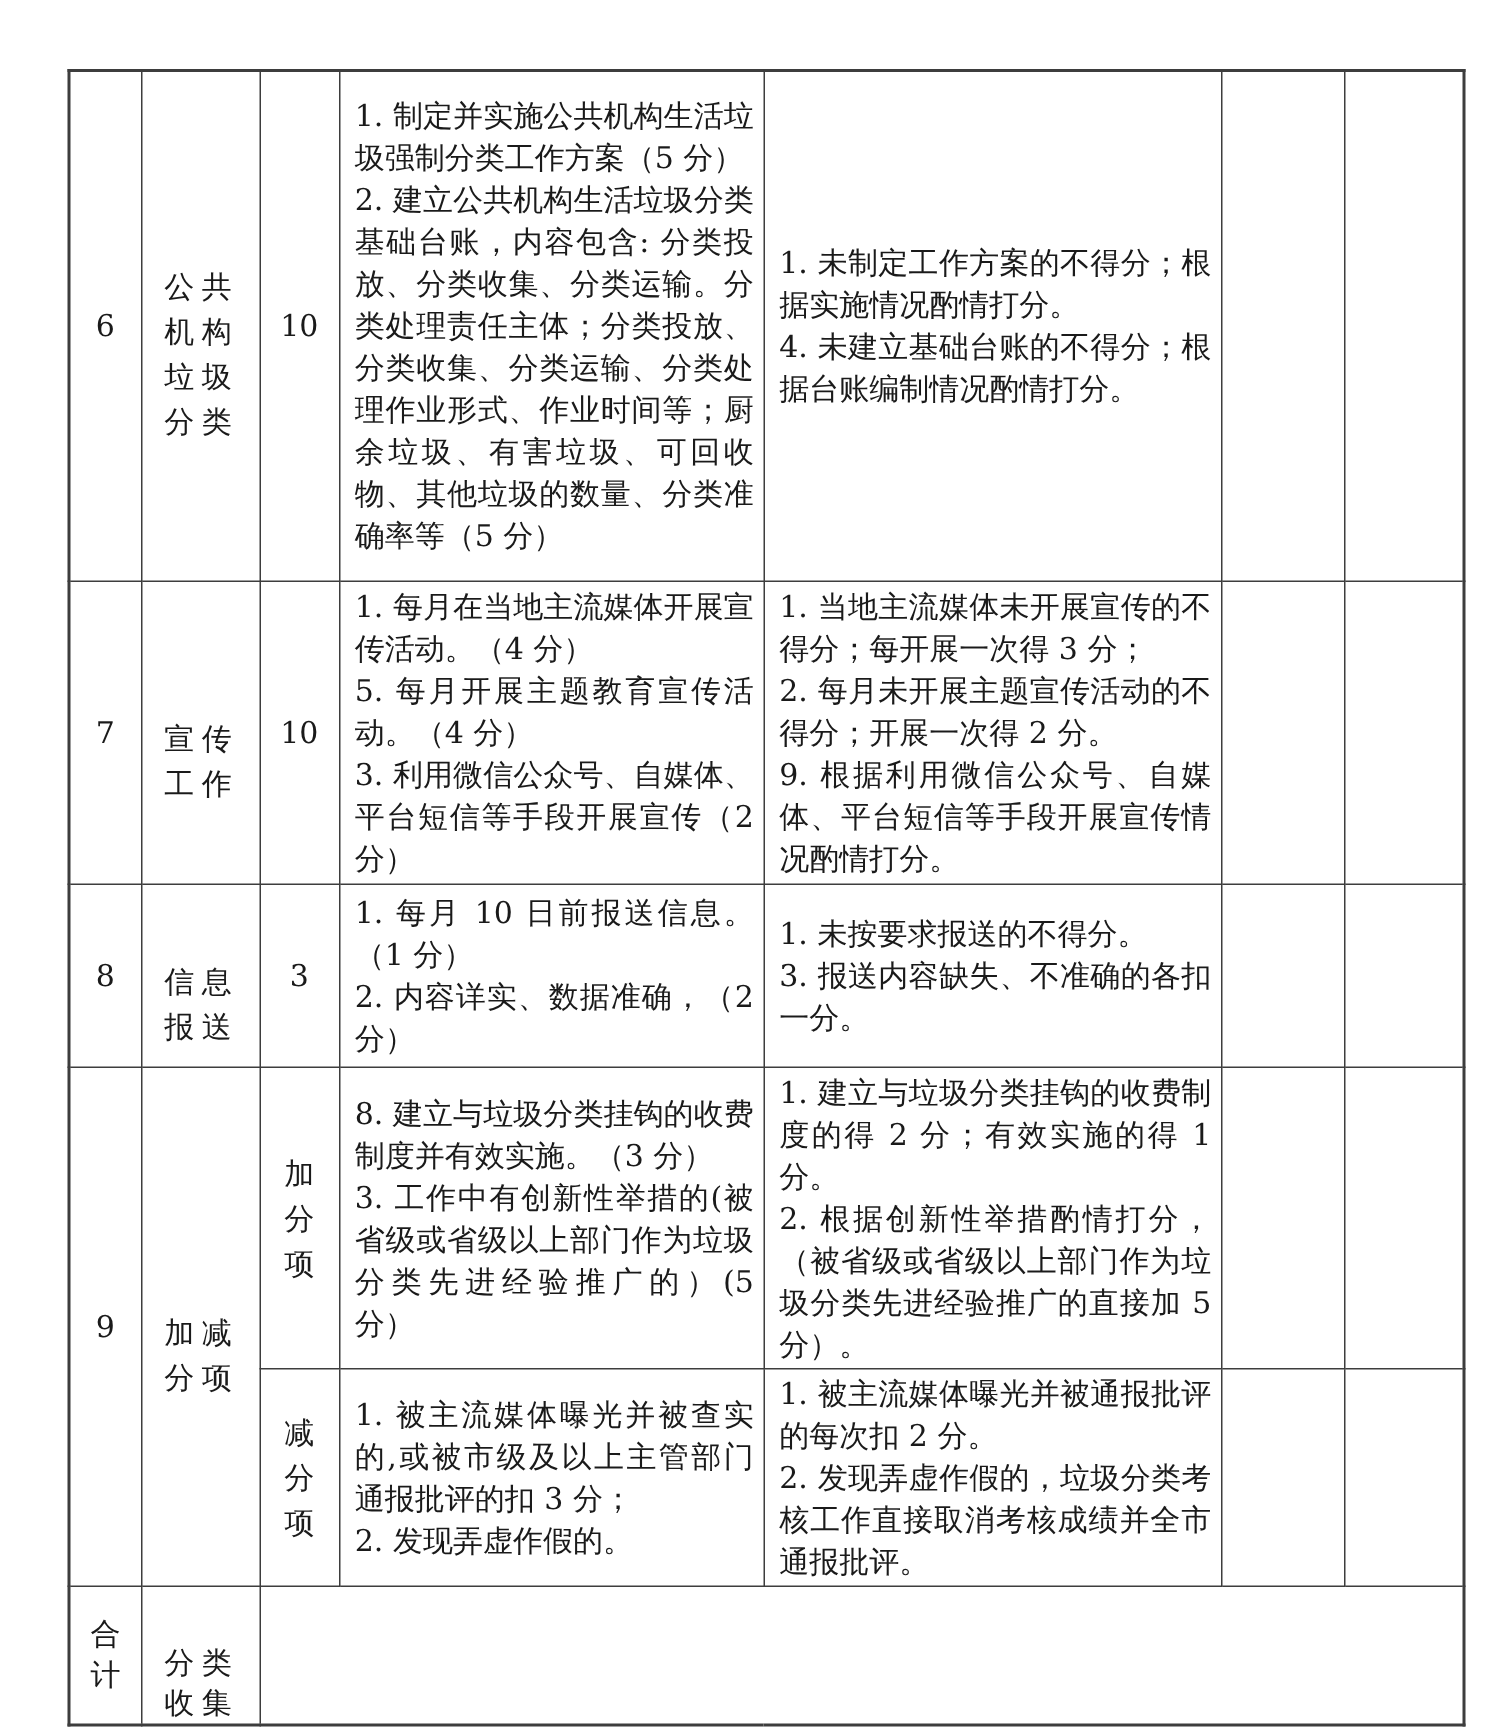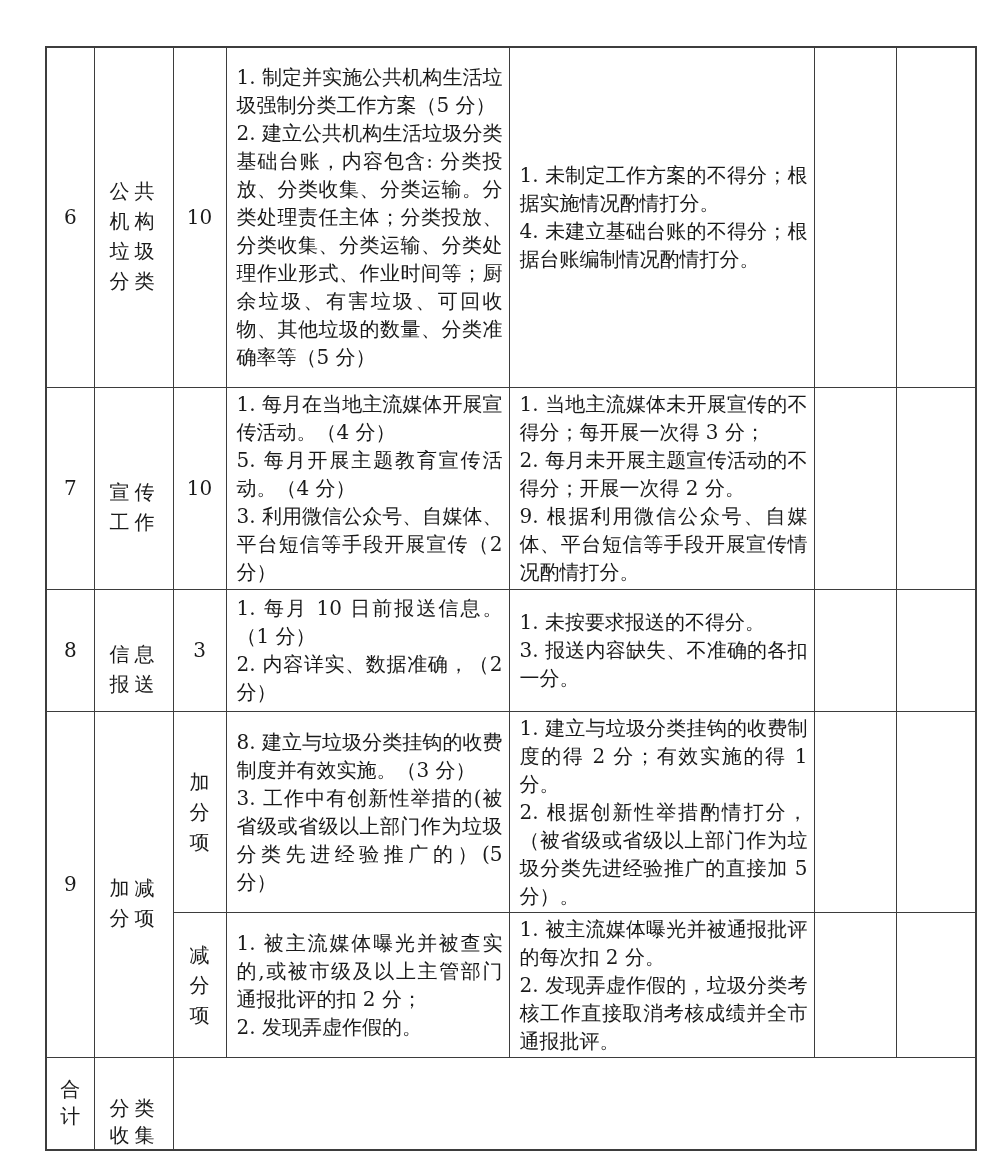--- a/index.html
+++ b/index.html
@@ -95,21 +95,21 @@
           <p>1. 建立与垃圾分类挂钩的收费制度的得 2 分；有效实施的得 1 分。</p>
           <p>2. 根据创新性举措酌情打分，（被省级或省级以上部门作为垃圾分类先进经验推广的直接加 5 分）。</p>
         </td>
         <td></td>
         <td></td>
       </tr>
 
       <tr style="height:141px">
         <td class="c"><span class="vone">减分项</span></td>
         <td class="t">
-          <p>1. 被主流媒体曝光并被查实的,或被市级及以上主管部门通报批评的扣 2 分；</p>
+          <p>1. 被主流媒体曝光并被查实的,或被市级及以上主管部门通报批评的扣 3 分；</p>
           <p>2. 发现弄虚作假的。</p>
         </td>
         <td class="t">
           <p>1. 被主流媒体曝光并被通报批评的每次扣 2 分。</p>
           <p>2. 发现弄虚作假的，垃圾分类考核工作直接取消考核成绩并全市通报批评。</p>
         </td>
         <td></td>
         <td></td>
       </tr>
 

